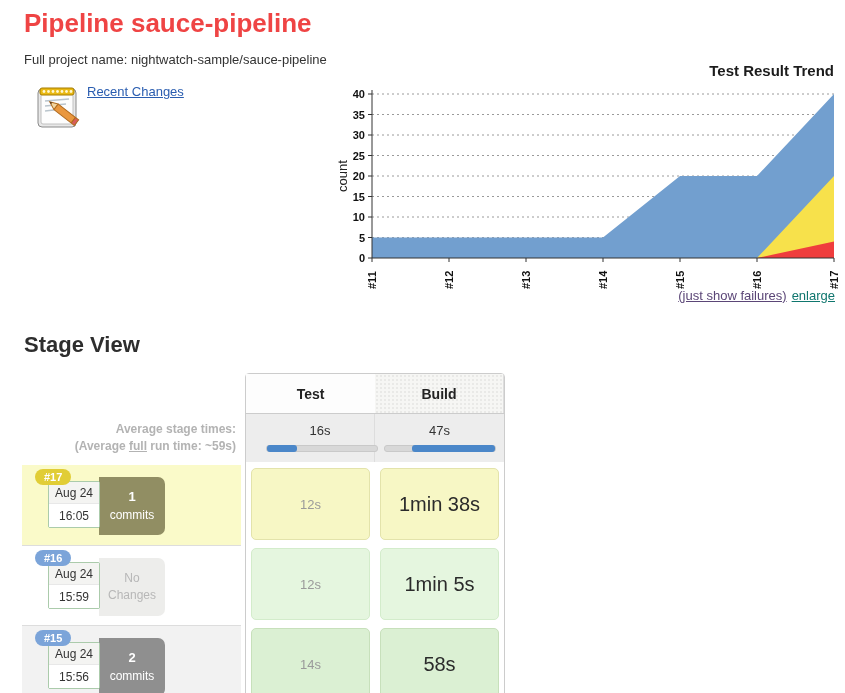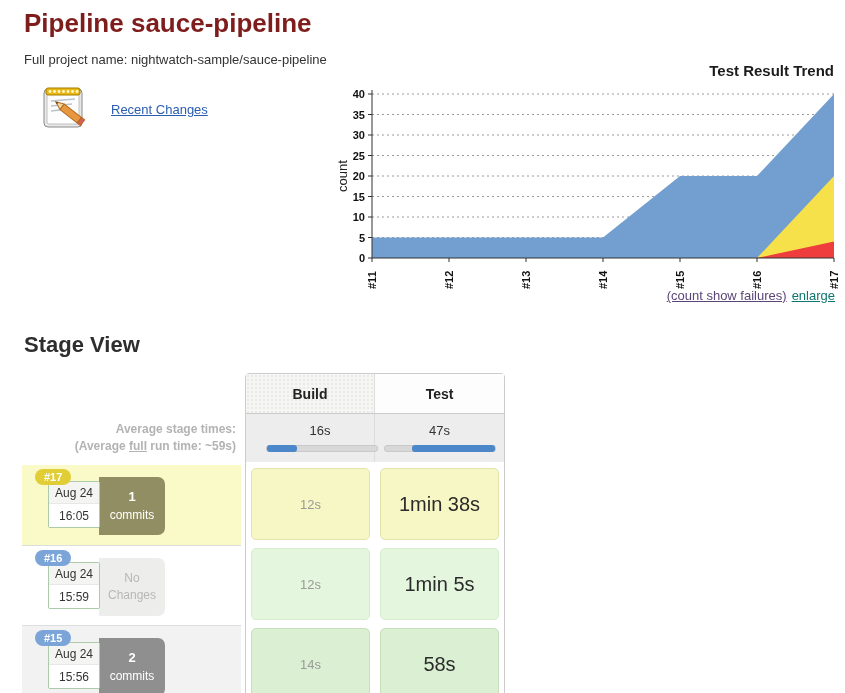--- a/index.html
+++ b/index.html
@@ -1,23 +1,23 @@
 <!DOCTYPE html>
 <html><head>
 <meta charset="utf-8">
 <style>
   * { margin:0; padding:0; box-sizing:border-box; }
   html,body { width:845px; height:693px; overflow:hidden; background:#fff;
     font-family:"Liberation Sans", sans-serif; color:#333; }
   .page { position:relative; width:845px; height:693px; }
 
   
-  .h1 { position:absolute; left:24px; top:8px; font-size:26px; font-weight:bold; color:#7f1d1d; }
+  .h1 { position:absolute; left:24px; top:8px; font-size:26px; font-weight:bold; color:#ef4444; }
   .subtitle { position:absolute; left:24px; top:52px; font-size:13px; color:#333; }
-  .recent { position:absolute; left:38px; top:84px; display:flex; align-items:center; gap:21px; }
+  .recent { position:absolute; left:32px; top:84px; display:flex; align-items:flex-start; gap:3px; }
   .recent a { font-size:13px; color:#2a5db0; text-decoration:underline; }
 
   
   .trend { position:absolute; left:336px; top:62px; width:507px; height:250px; }
   .trend-title { position:absolute; left:36px; top:0; width:462px; text-align:right;
     font-size:15px; font-weight:bold; color:#1c1c1c; }
   .trend svg { position:absolute; left:0; top:22px; }
   .trend-links { position:absolute; right:8px; top:226px; font-size:13px; }
   .trend-links a { text-decoration:underline; }
   .lnk-failures { color:#5b4677; margin-right:5px; }
@@ -165,21 +165,21 @@
         <text transform="translate(271,205) rotate(-90)" text-anchor="start" font-size="11" font-weight="bold" fill="#111">#14</text>
         <line x1="344" y1="174" x2="344" y2="178" stroke="#333"></line>
         <text transform="translate(348,205) rotate(-90)" text-anchor="start" font-size="11" font-weight="bold" fill="#111">#15</text>
         <line x1="421" y1="174" x2="421" y2="178" stroke="#333"></line>
         <text transform="translate(425,205) rotate(-90)" text-anchor="start" font-size="11" font-weight="bold" fill="#111">#16</text>
         <line x1="498" y1="174" x2="498" y2="178" stroke="#333"></line>
         <text transform="translate(502,205) rotate(-90)" text-anchor="start" font-size="11" font-weight="bold" fill="#111">#17</text>
         <text transform="translate(11,92) rotate(-90)" text-anchor="middle" font-size="13" fill="#222">count</text>
       </svg>
     <div class="trend-links">
-      <a class="lnk-failures">(count show failures)</a><a class="lnk-enlarge">enlarge</a>
+      <a class="lnk-failures">(just show failures)</a><a class="lnk-enlarge">enlarge</a>
     </div>
   </div>
 
   <div class="h2">Stage View</div>
 
   <div class="stage-view">
     <div class="sv-names" id="sv-names">
       <div class="sv-spacer"></div>
       <div class="sv-avg-label">
         <div><span>Average stage times:</span></div>
@@ -214,22 +214,22 @@
             <div class="d2">15:56</div>
           </div>
           <div class="changes has success">
             <div class="c1">2</div>
             <div class="c2">commits</div>
           </div>
         </div>
       </div>
     <div class="sv-table">
       <div class="sv-header" id="sv-header">
+          <div class="sv-hcell second">Test</div>
           <div class="sv-hcell first">Build</div>
-          <div class="sv-hcell second">Test</div>
         </div>
       <div class="sv-avg" id="sv-avg">
           <div class="sv-acell first"><span class="avg-time">16s</span><div class="avg-bar">
               <div class="avg-fill" style="left: 0%; width: 27%; background: rgb(75, 135, 201);"></div>
             </div></div>
           <div class="sv-acell"><span class="avg-time">47s</span><div class="avg-bar">
               <div class="avg-fill" style="left: 25%; width: 75%; background: rgb(75, 135, 201);"></div>
             </div></div>
         </div>
       <div class="sv-crows" id="sv-cells">

